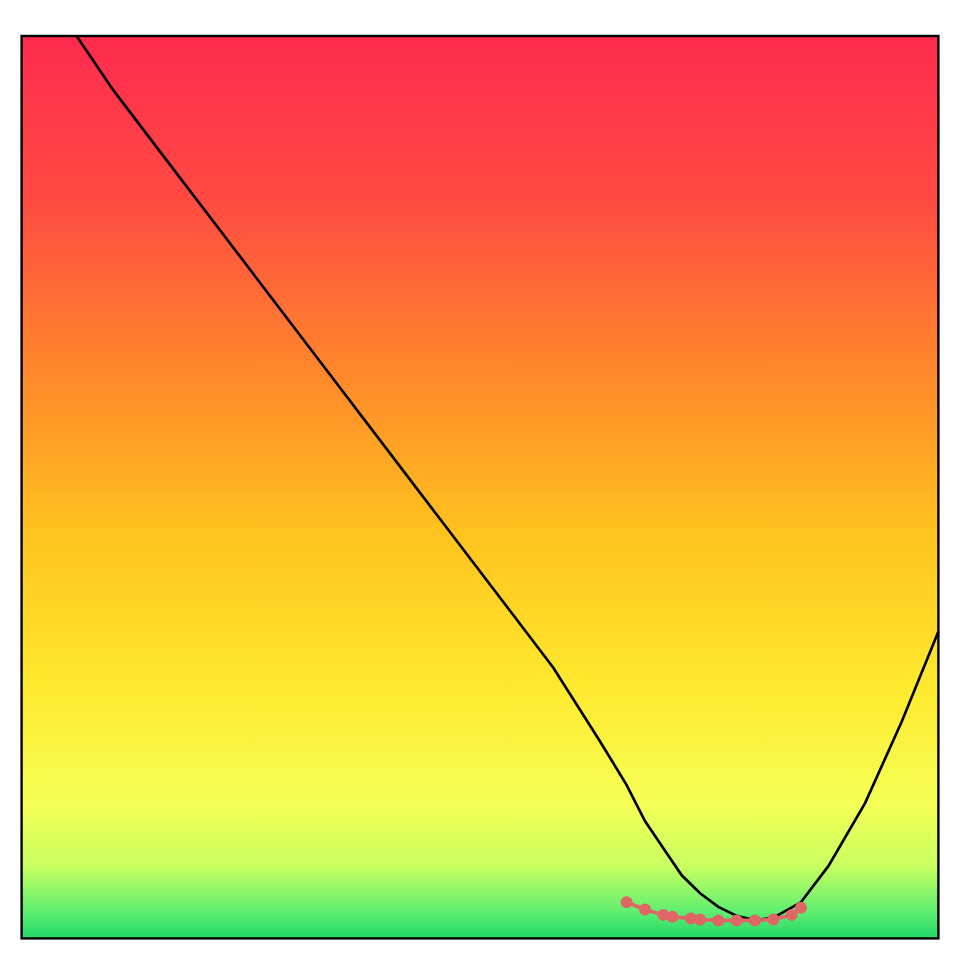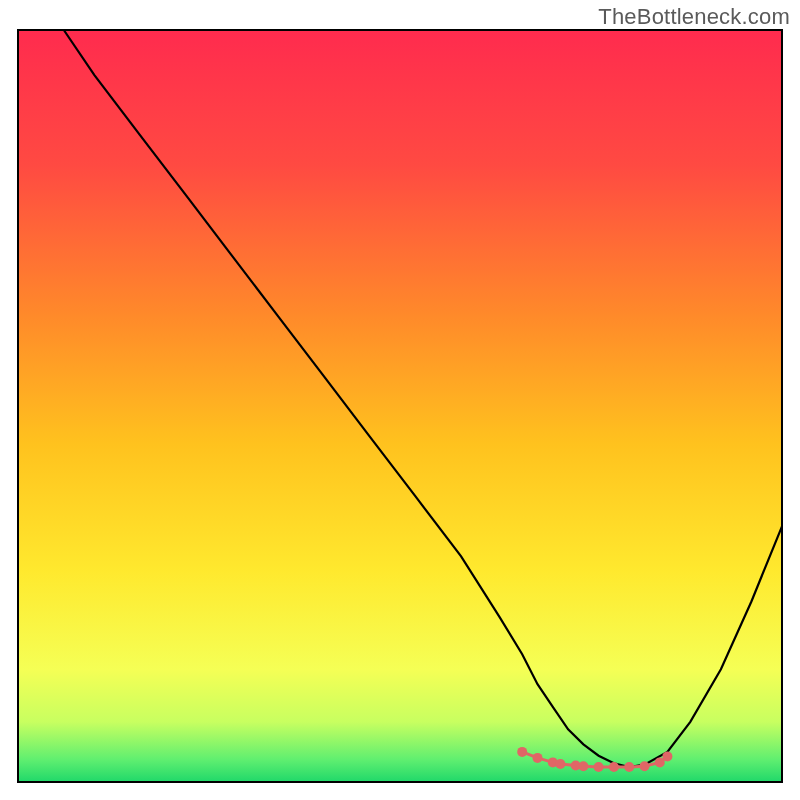--- a/index.html
+++ b/index.html
@@ -63,15 +63,14 @@
         <circle cx="583.4" cy="766.2" r="5" fill="#e06666"></circle>
         <circle cx="598.6" cy="767.0" r="5" fill="#e06666"></circle>
         <circle cx="613.9" cy="767.0" r="5" fill="#e06666"></circle>
         <circle cx="629.2" cy="767.0" r="5" fill="#e06666"></circle>
         <circle cx="644.5" cy="766.2" r="5" fill="#e06666"></circle>
         <circle cx="659.8" cy="762.4" r="5" fill="#e06666"></circle>
         <circle cx="667.4" cy="756.4" r="5" fill="#e06666"></circle>
       </g>
 </svg>
 
-<div class="watermark">TheBottleneck.com</div>
 
 </div>
 
 </body></html>

